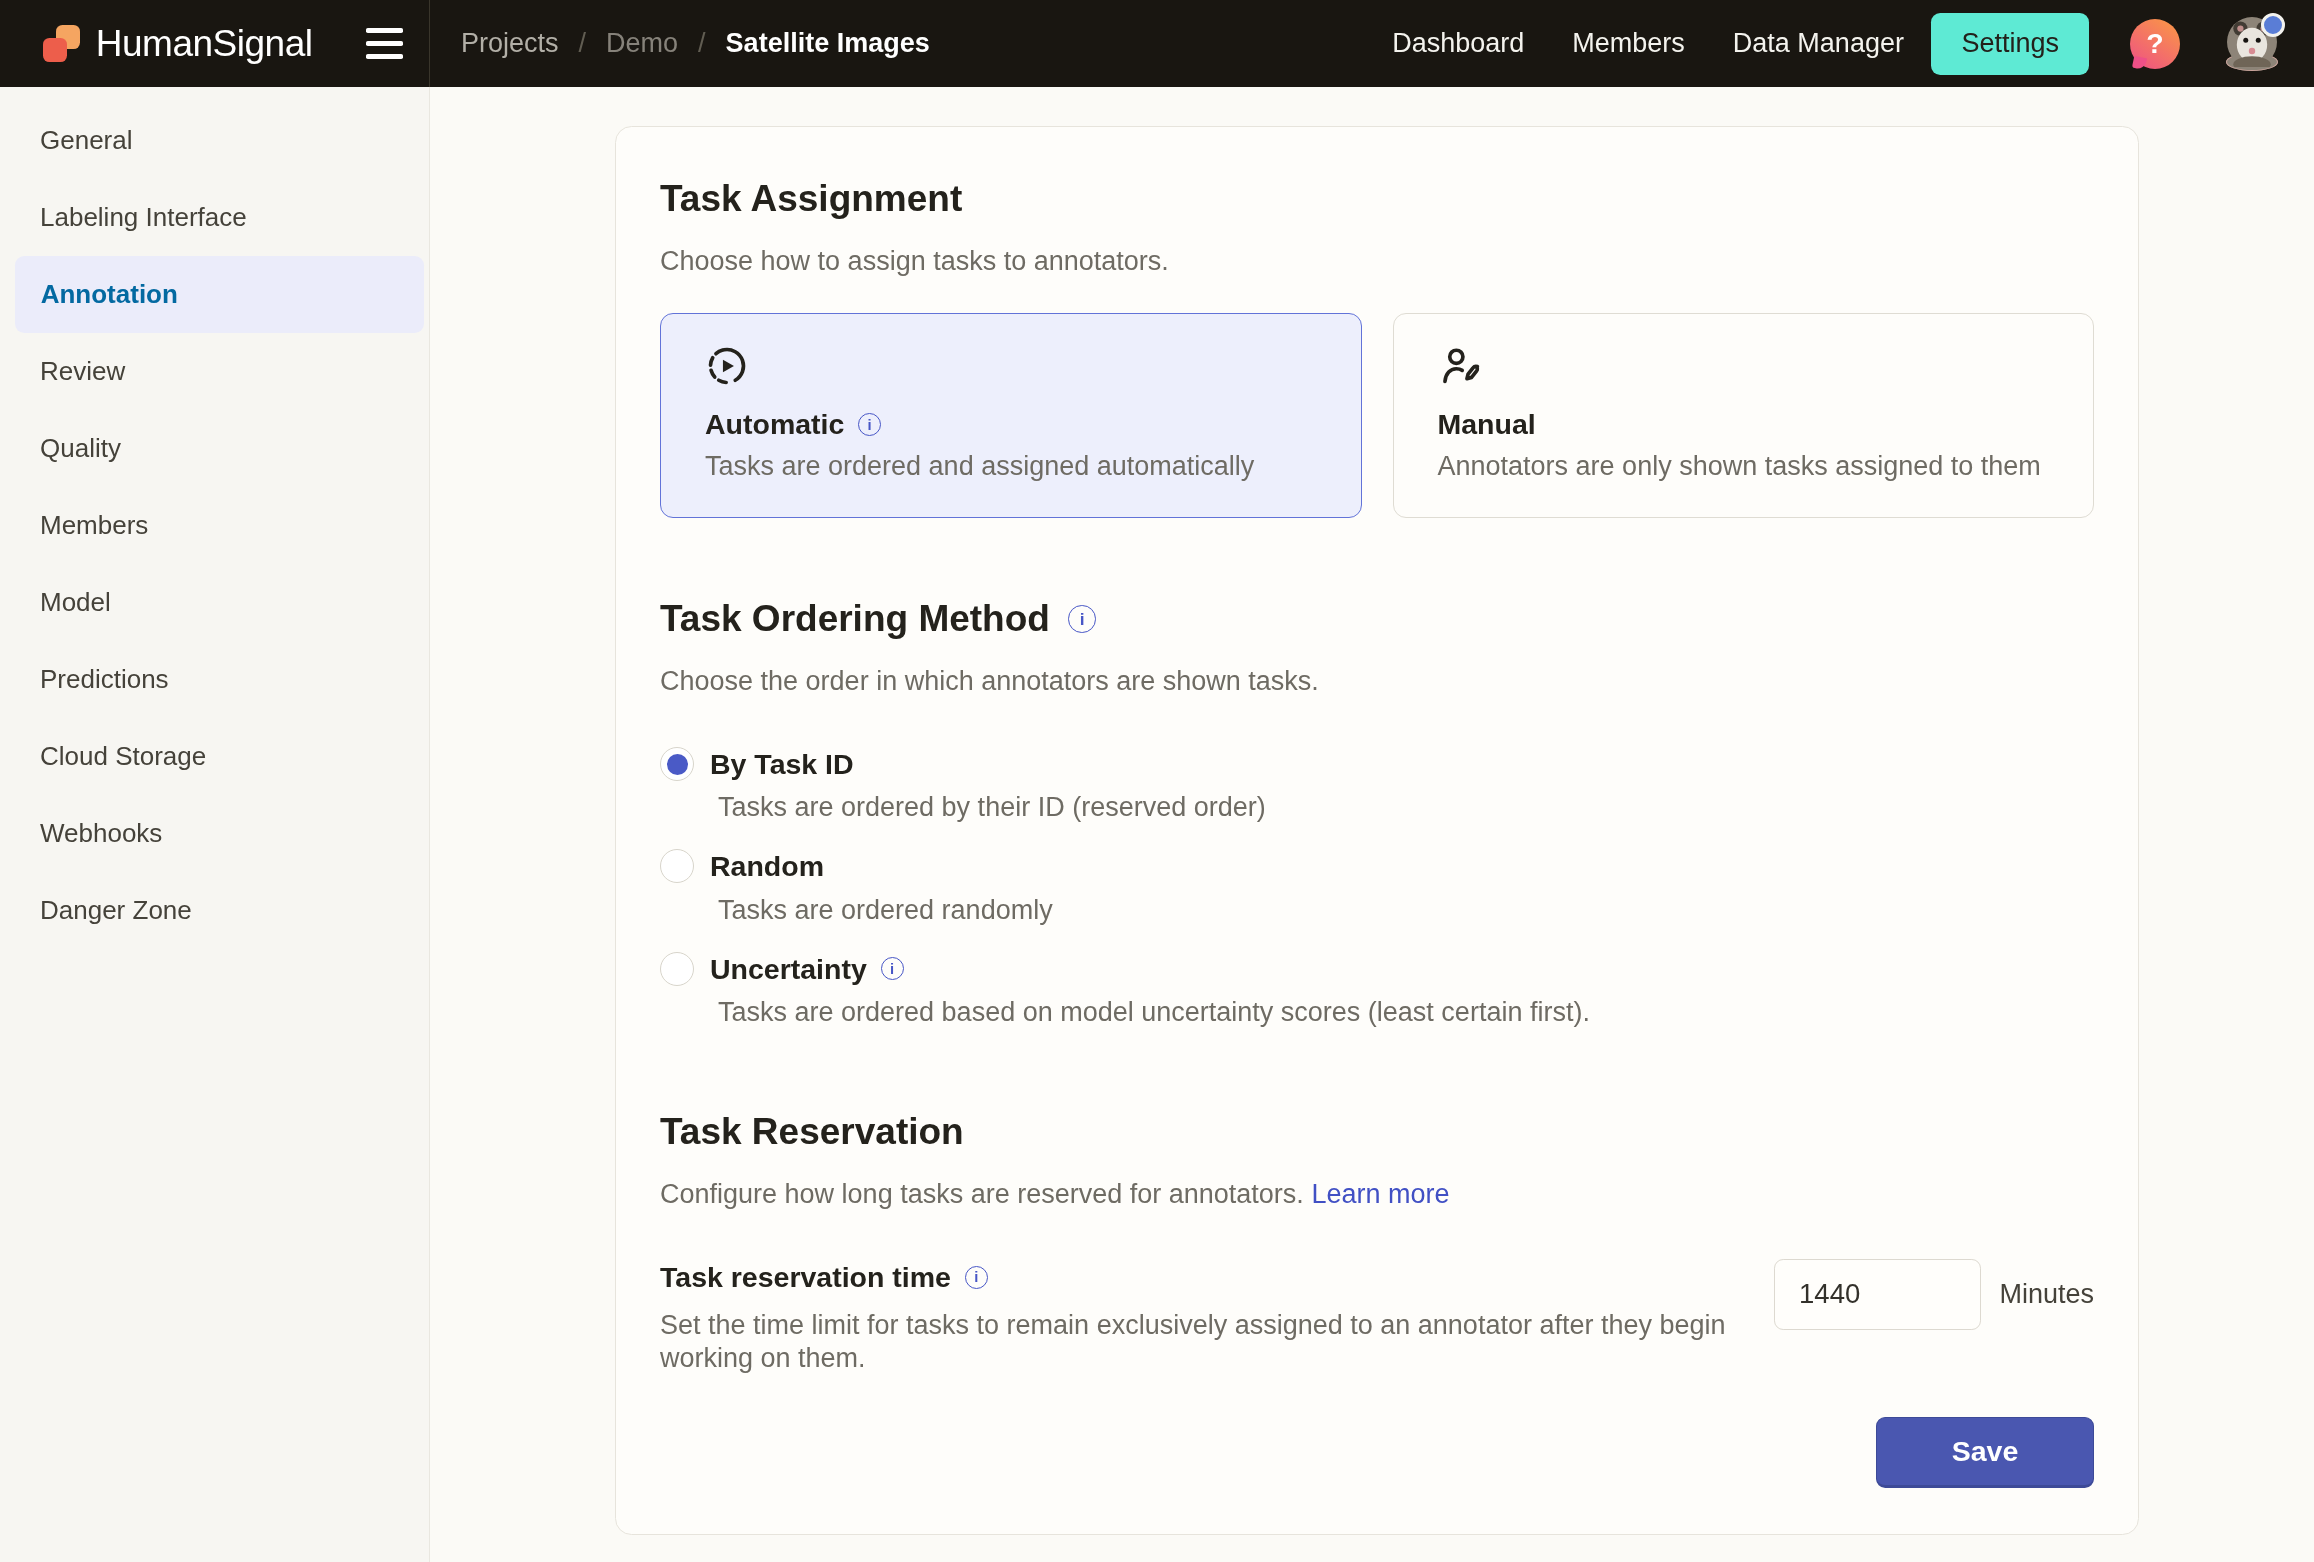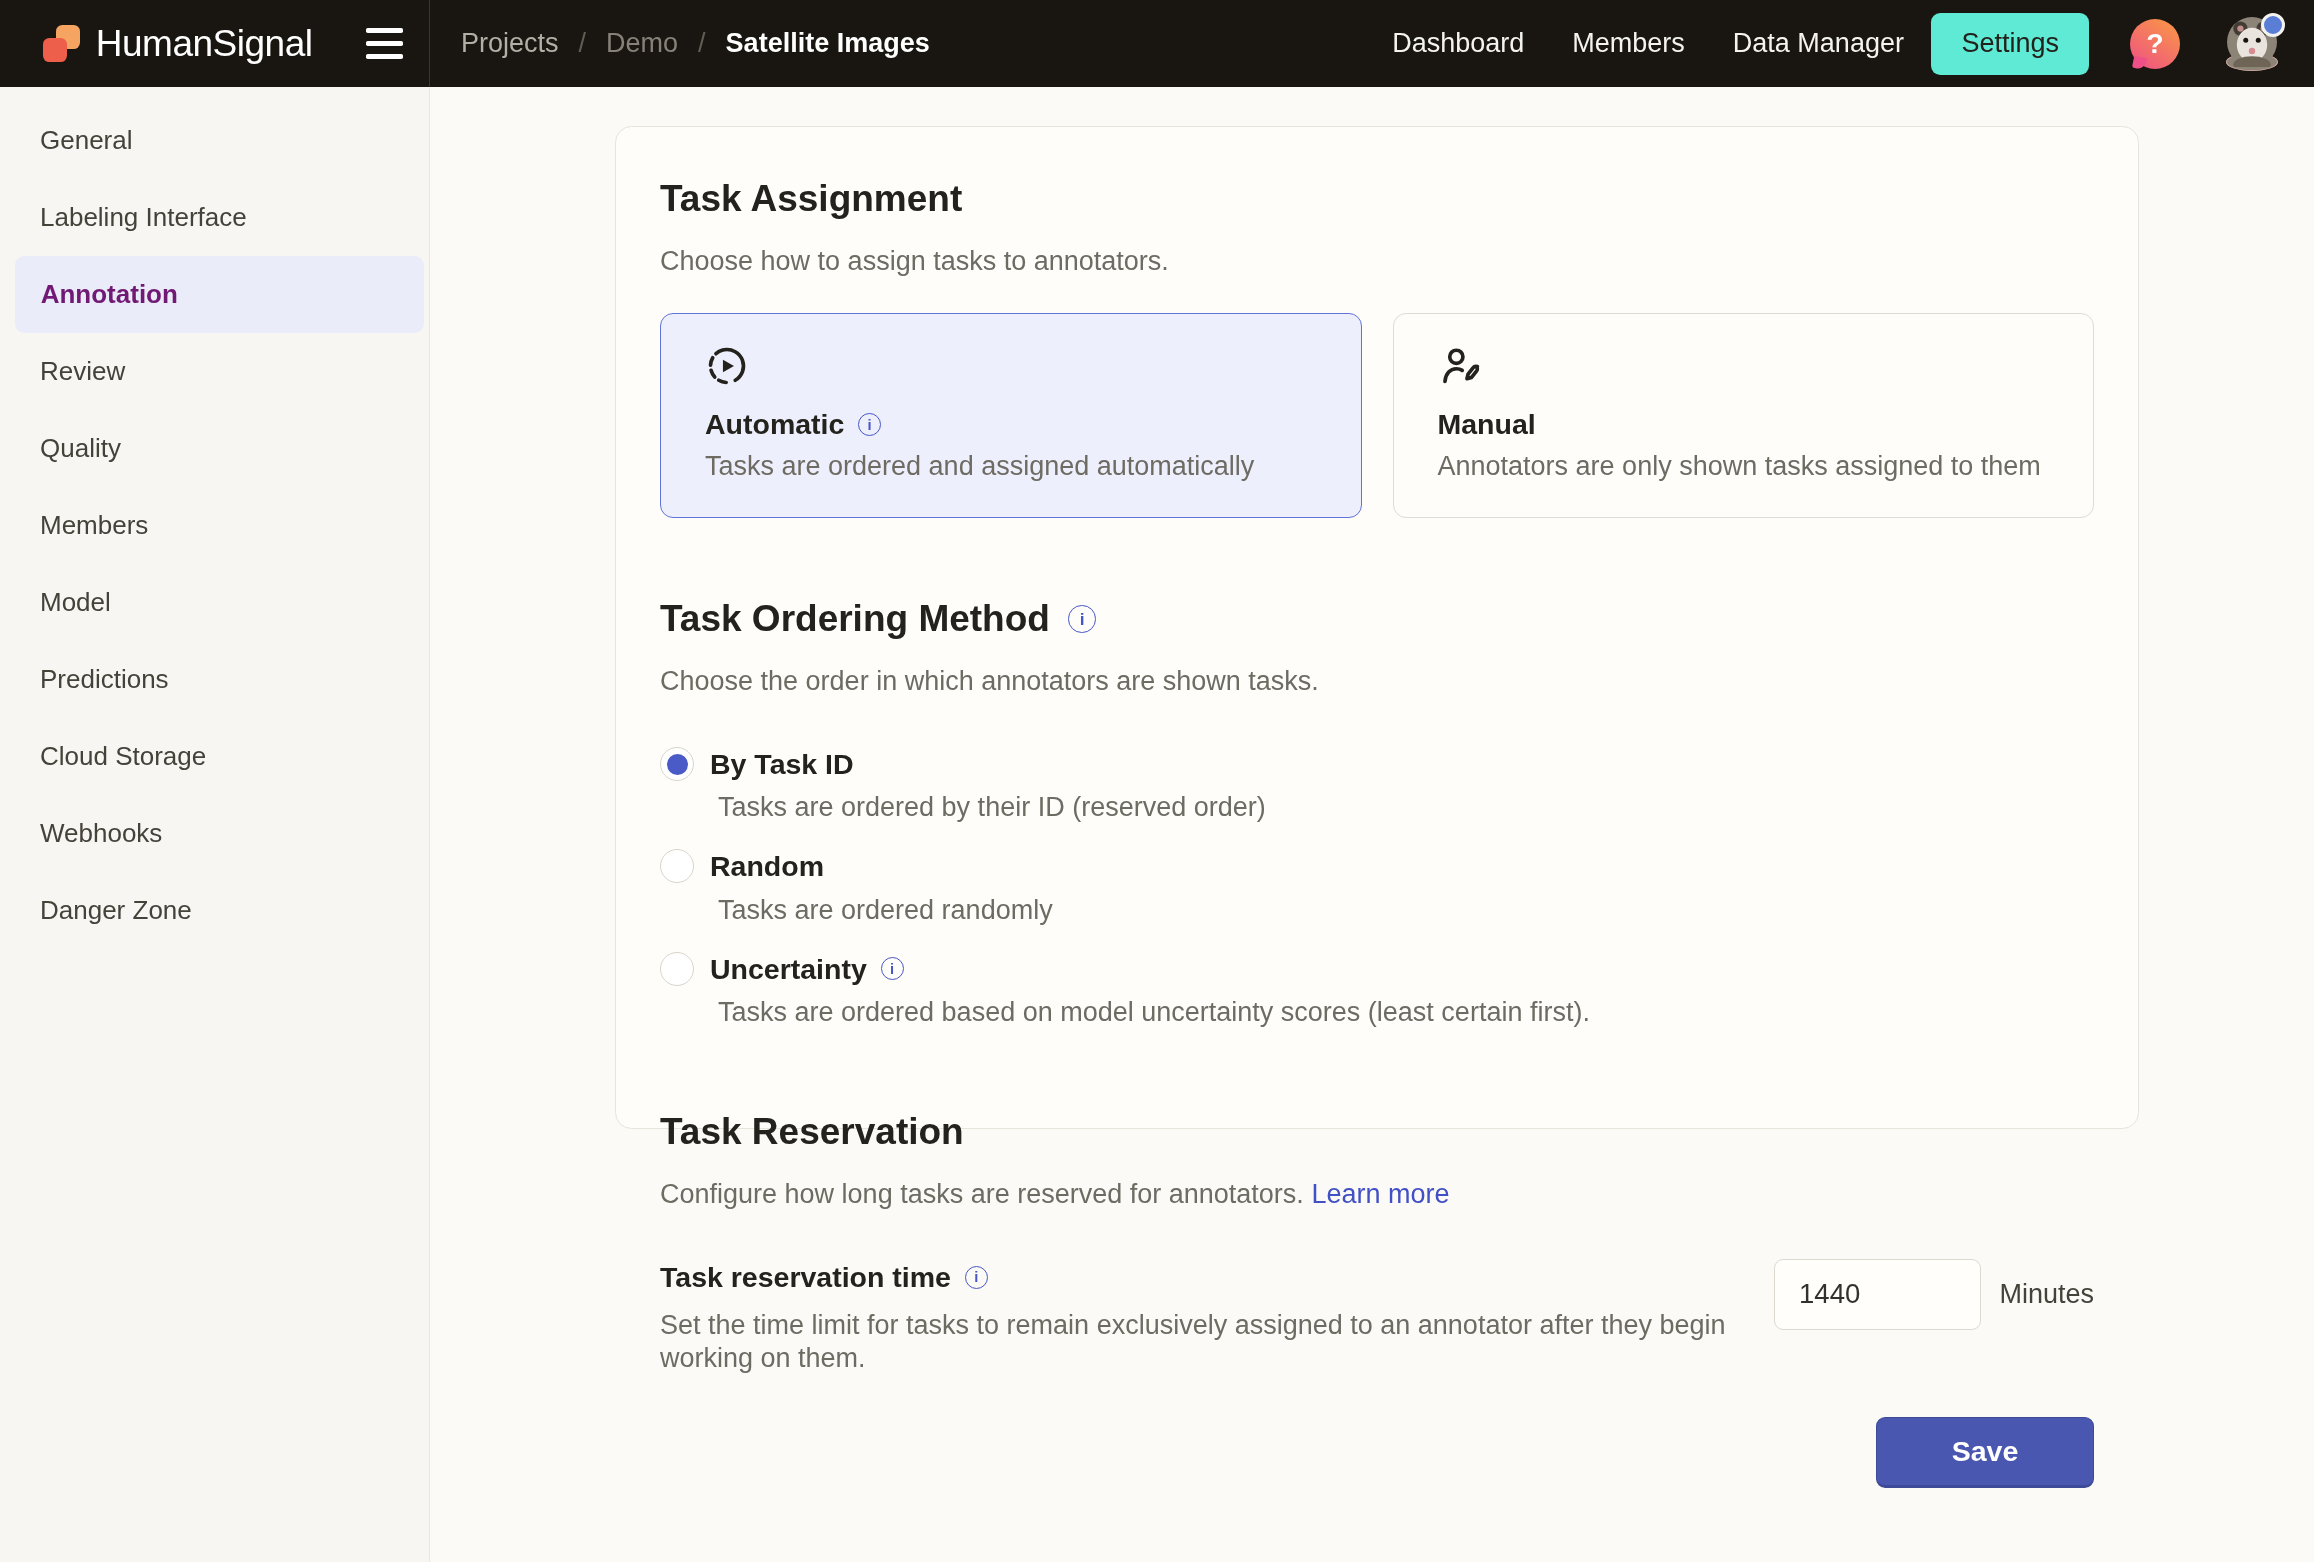--- a/index.html
+++ b/index.html
@@ -37,24 +37,24 @@
                      border-radius:1.8px 0 9.2px 2.8px; transform:rotate(12deg); }
   .avatar-wrap { margin-left:46px; position:relative; width:53px; height:53px; cursor:pointer; }
   .avatar { width:53px; height:53px; border-radius:50%; border:1.8px solid #c9a29a; overflow:hidden; background:#8d8478; }
   .presence-badge { position:absolute; top:-3.7px; right:-5.5px; width:24px; height:24px; border-radius:50%;
                     background:#5a7dd6; border:3.7px solid #f3f2ee; }
 
   
   .layout { display:flex; height:1476px; }
   .sidebar { width:430px; flex:0 0 430px; background:#f7f6f2; border-right:1.8px solid #e9e7e0; padding-top:14.7px; }
   .side-item { height:77px; display:flex; align-items:center; padding-left:40px; font-size:26px; color:#45423a; cursor:pointer; }
-  .side-item.active { background:#ebecfa; border-radius:9.2px; margin:0 5.5px 0 14.7px; padding-left:26px; font-weight:700; color:#701a75;text-align:right; }
+  .side-item.active { background:#ebecfa; border-radius:9.2px; margin:0 5.5px 0 14.7px; padding-left:26px; font-weight:700; color:#0369a1;text-align:right; }
 
   .content { flex:1; }
-  .panel { margin:39px 0 0 185px; width:1524px; height:1003px; background:#fefdfa;
+  .panel { margin:39px 0 0 185px; width:1524px; height:1409px; background:#fefdfa;
            border:1.8px solid #e7e4dc; border-radius:16.5px; padding:50px 44px 0 44px; }
 
   .section-title { margin:0; font-size:37px; line-height:44px; font-weight:700; color:#24221c; display:flex; align-items:center; gap:18.4px; }
   .section-sub { margin:24px 0 0; font-size:27px; line-height:33px; color:#6e6b63; }
   .learn-more { color:#4150c4; text-decoration:none; cursor:pointer; }
 
   .info-icon { display:inline-flex; align-items:center; justify-content:center; border-radius:50%;
                border:1.8px solid #4756c6; color:#4756c6; font-weight:700; font-style:normal; cursor:pointer; flex:0 0 auto; }
   .info-lg { width:27.5px; height:27.5px; font-size:17.4px; }
   .info-sm { width:23px; height:23px; font-size:14.7px; }

